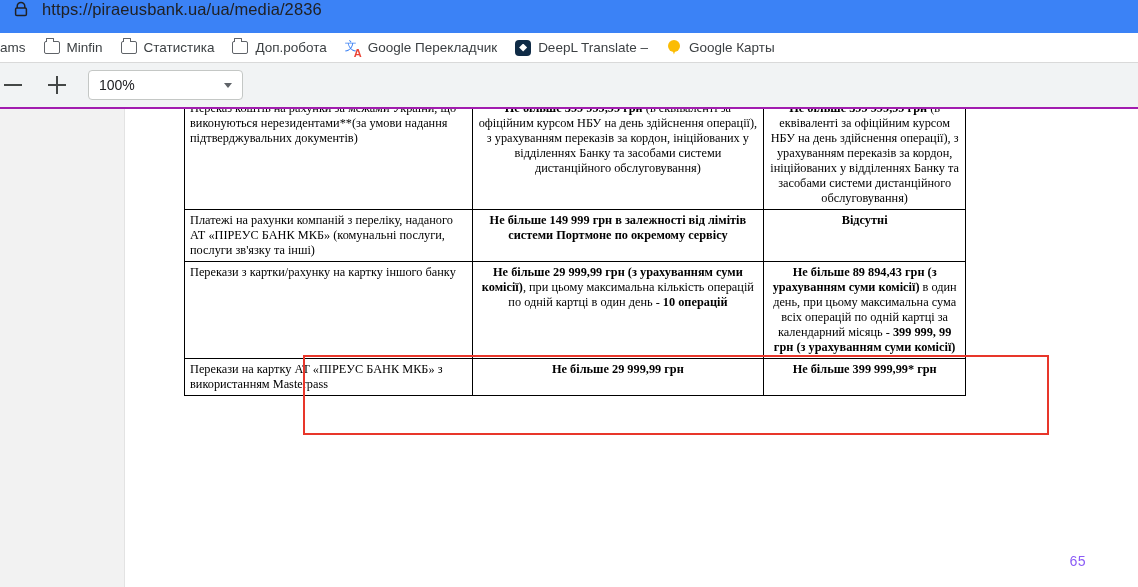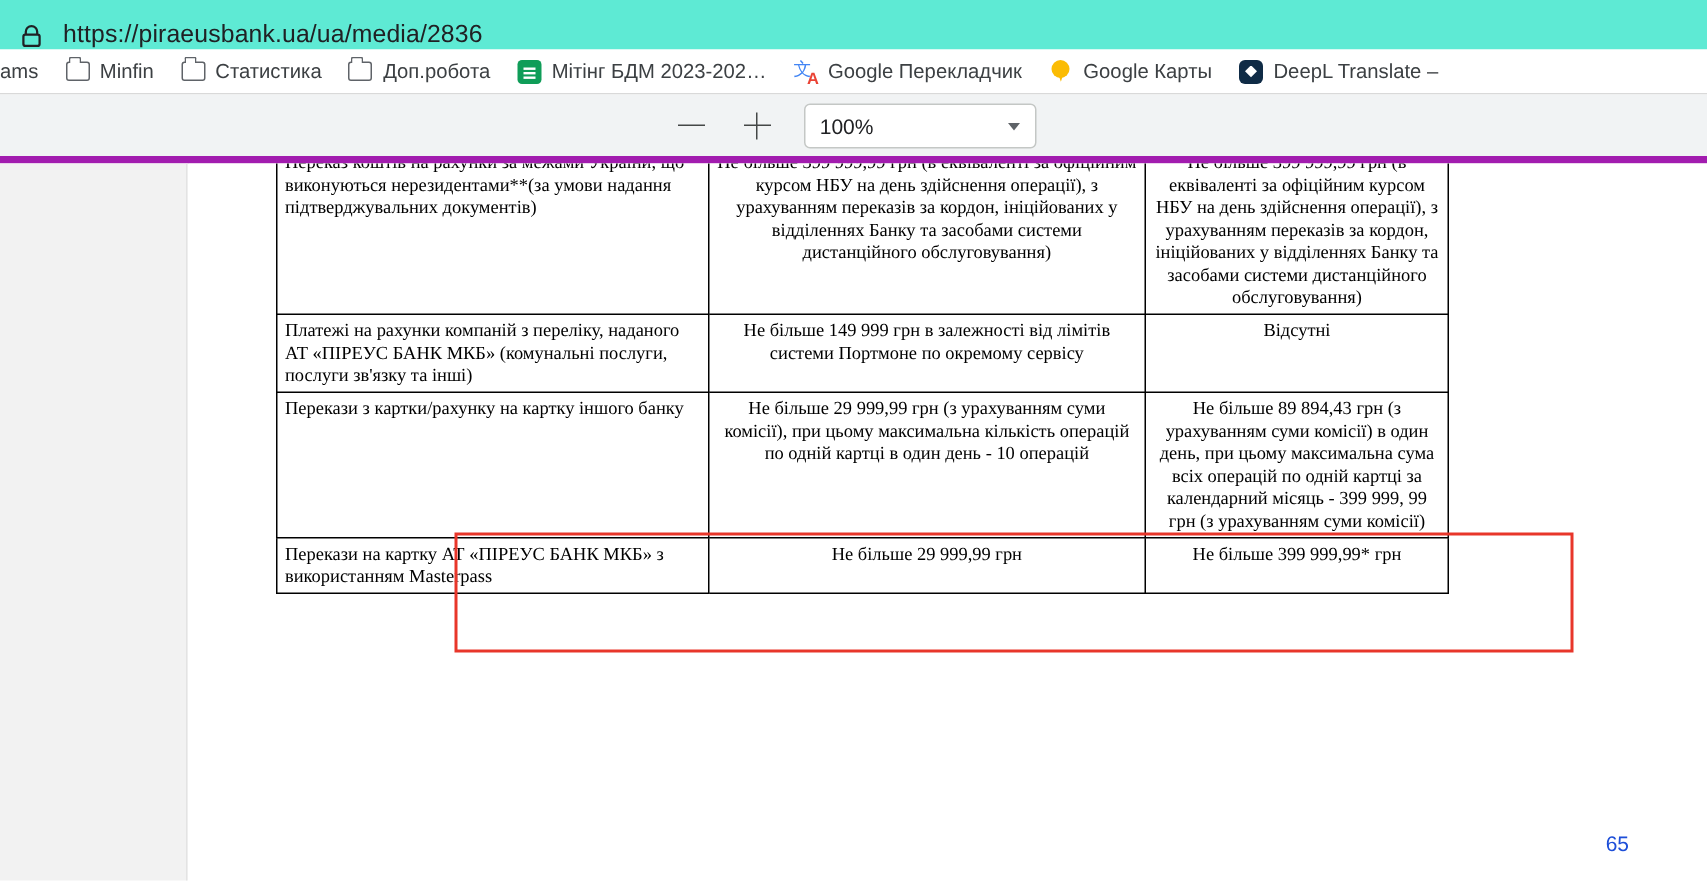--- a/index.html
+++ b/index.html
@@ -12,23 +12,23 @@
   }
 
   
   .chrome {
     width: 1138px;
     background: #ffffff;
   }
   .urlbar {
     height: 33px;
     display: flex;
-    align-items: flex-end;
+    align-items: flex-start;
     padding: 0 12px;
-    background: #5eead4;
+    background: #3b82f6;
   }
   .lock-icon {
     width: 18px; height: 18px;
     margin-right: 12px;
     flex: 0 0 auto;
     position: relative;
   }
   .lock-icon svg { display: block; }
   .url-text {
     font-size: 16.5px;
@@ -134,24 +134,23 @@
     left: 4px; top: 4px;
     width: 8px; height: 8px;
     background: #ffffff;
     clip-path: polygon(50% 0, 100% 50%, 50% 100%, 0 50%);
   }
 
   
   .pdf-toolbar {
     height: 46px;
     background: #f1f3f4;
-    border-bottom: 5px solid #a21caf;
+    border-bottom: 2px solid #a21caf;
     display: flex;
     align-items: center;
-    justify-content: center;
     gap: 18px;
     position: relative;
   }
   .zoom-btn {
     width: 26px; height: 26px;
     position: relative;
     cursor: pointer;
   }
   .zoom-btn::before {
     content: "";
@@ -223,40 +222,40 @@
   }
   table.doc td {
     border: 1px solid #000;
     vertical-align: top;
     padding: 3px 5px;
     line-height: 1.22;
   }
   td.c1 { width: 268px; text-align: left; }
   td.c2 { width: 272px; text-align: center; }
   td.c3 { width: 188px; text-align: center; }
-  .b { font-weight: normal; }
+  .b { font-weight: bold; }
   .mid { vertical-align: middle; }
 
   .highlight-box {
     position: absolute;
     left: 177px;
     top: 246px;
     width: 746px;
     height: 80px;
     border: 2px solid #e8362a;
     pointer-events: none;
     z-index: 5;
   }
   .page-number {
     position: absolute;
     right: 52px;
     bottom: 18px;
-    font-family: Liberation Sans, sans-serif;
+    font-family: Liberation Mono, monospace;
     font-size: 14px;
-    color: #1d4ed8;
+    color: #8b5cf6;
   }
 </style>
 </head>
 <body>
 
 <div class="chrome">
 
   <div class="urlbar">
     <span class="lock-icon">
       <svg width="18" height="18" viewBox="0 0 18 18">
@@ -277,34 +276,30 @@
     </div>
     <div class="bm">
       <span class="folder"></span>
       <span class="label">Статистика</span>
     </div>
     <div class="bm">
       <span class="folder"></span>
       <span class="label">Доп.робота</span>
     </div>
     <div class="bm">
-      <span class="sq-icon icon-sheets"></span>
-      <span class="label">Мітінг БДМ 2023-202…</span>
-    </div>
-    <div class="bm">
       <span class="sq-icon icon-translate"></span>
       <span class="label">Google Перекладчик</span>
     </div>
     <div class="bm">
+      <span class="sq-icon icon-deepl"></span>
+      <span class="label">DeepL Translate –</span>
+    </div>
+    <div class="bm">
       <span class="sq-icon icon-maps"></span>
       <span class="label">Google Карты</span>
-    </div>
-    <div class="bm">
-      <span class="sq-icon icon-deepl"></span>
-      <span class="label">DeepL Translate –</span>
     </div>
   </div>
 
   <div class="pdf-toolbar">
     <div class="zoom-btn minus"></div>
     <div class="zoom-btn plus"></div>
     <div class="zoom-select">
       <span>100%</span>
       <span class="caret"></span>
     </div>

